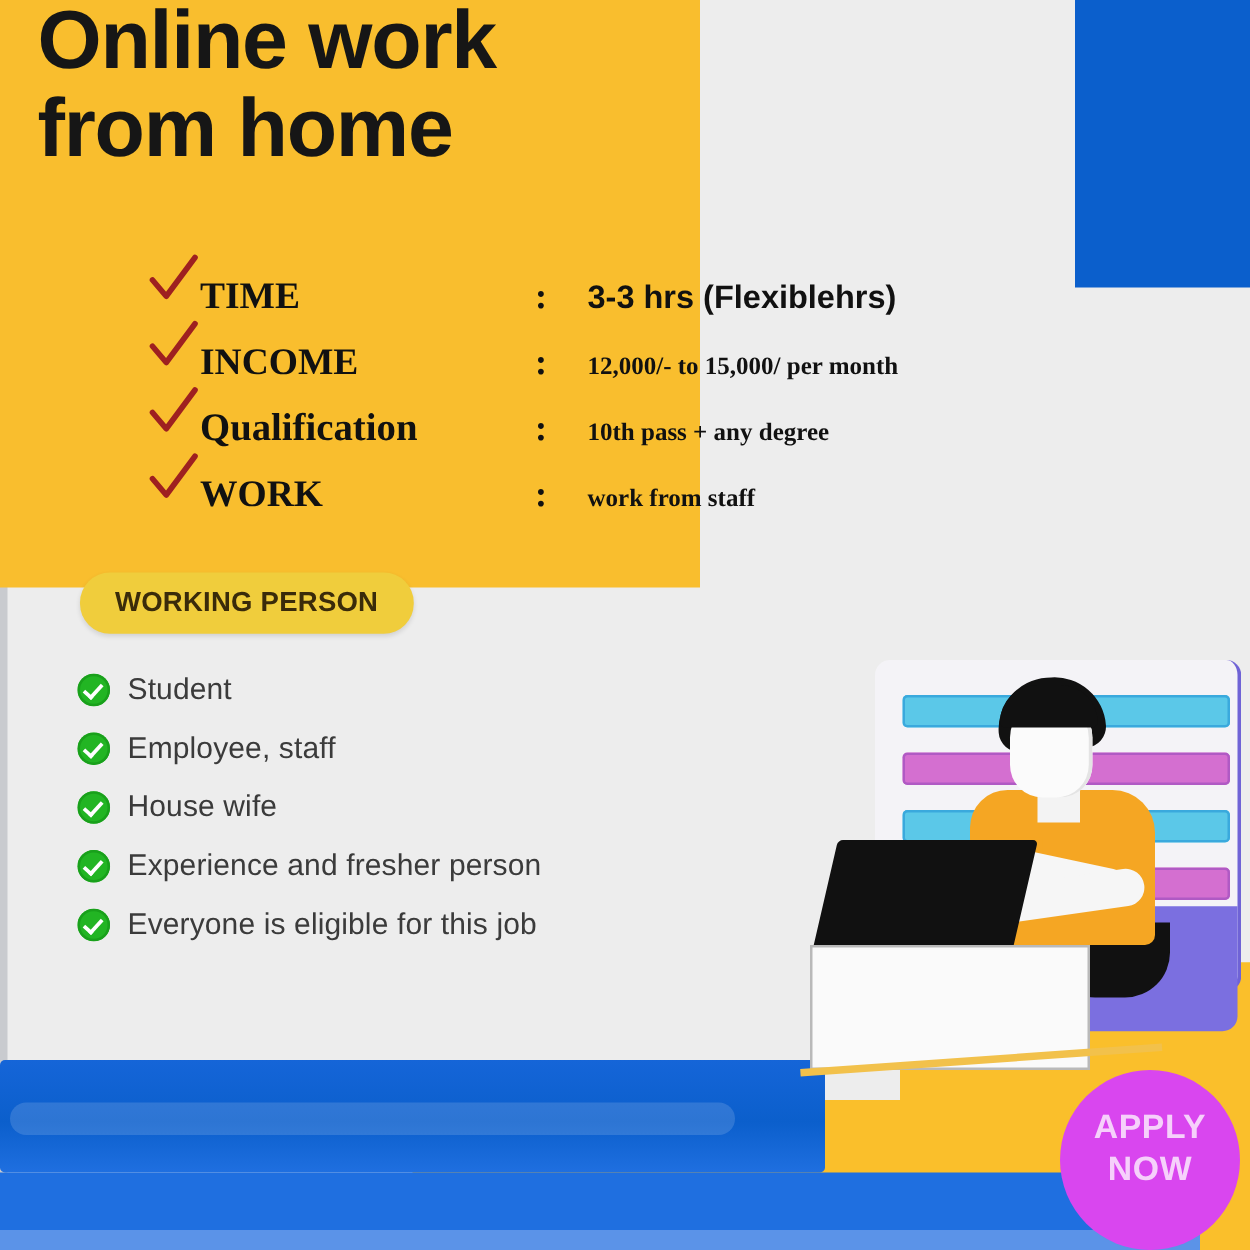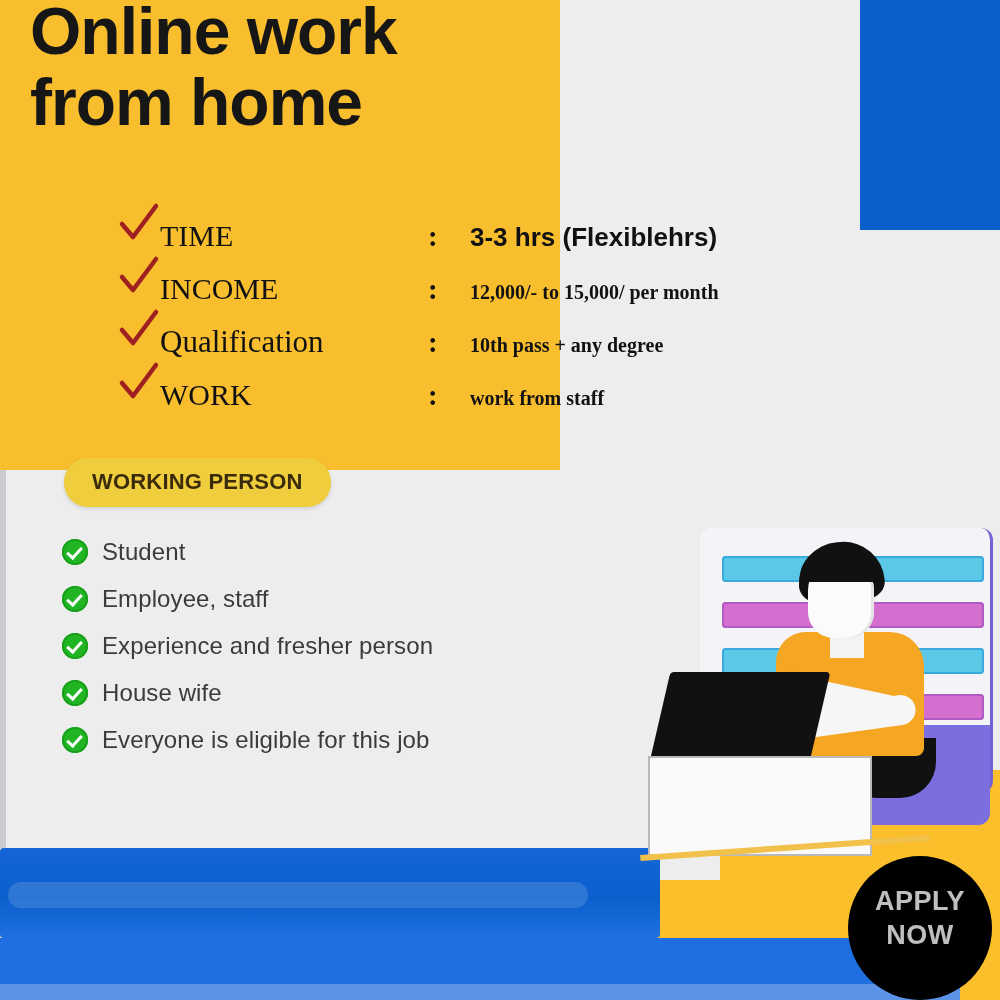--- a/index.html
+++ b/index.html
@@ -79,21 +79,21 @@
 
   
   .details{position:absolute;left:118px;top:206px;width:880px;}
   .drow{display:flex;align-items:baseline;height:53px;}
   .dcheck{
     width:42px;flex:0 0 42px;position:relative;height:40px;
   }
   .dcheck svg{position:absolute;left:0;top:-4px;}
   .dlabel{
     flex:0 0 268px;
-    font-family:"Liberation Serif",serif;font-weight:400;
+    font-family:"Liberation Serif",serif;font-weight:700;
     font-size:30px;color:#111;white-space:nowrap;
   }
   .dlabel.serif-big{font-size:31px;}
   .dcolon{
     flex:0 0 42px;font-family:"Liberation Serif",serif;
     font-weight:700;font-size:29px;color:#111;
   }
   .dvalue{
     font-family:"Liberation Serif",serif;font-weight:700;
     font-size:20px;color:#111;white-space:nowrap;
@@ -171,21 +171,21 @@
   .lap-screen{position:absolute;left:20px;top:152px;width:160px;height:90px;
        background:#111;transform:skewX(-13deg);border-radius:4px;}
   .lap-base{position:absolute;left:8px;top:236px;width:220px;height:96px;
        background:#fafafa;border:2px solid #b9b9b9;}
   .desk{position:absolute;left:0px;top:325px;width:290px;height:6px;
        background:#f2c14b;transform:rotate(-4deg);}
 
   
   .apply-circle{
     position:absolute;left:848px;top:856px;width:144px;height:144px;
-    border-radius:50%;background:#000000;overflow:hidden;
+    border-radius:50%;background:#d946ef;overflow:hidden;
   }
   .apply-text{
     position:absolute;left:0;top:28px;width:144px;text-align:center;
     color:#fff;font-weight:700;font-size:27px;line-height:34px;
     opacity:.75;letter-spacing:.5px;
   }
   .olx{
     position:absolute;left:782px;top:858px;
     font-weight:700;font-size:92px;line-height:1;color:#fff;
     text-shadow:0 2px 6px rgba(0,0,0,.22);letter-spacing:-2px;
@@ -270,25 +270,25 @@
     <div class="bitem">
       <span class="bicon"></span>
       <span class="btext">Student</span>
     </div>
     <div class="bitem">
       <span class="bicon"></span>
       <span class="btext">Employee, staff</span>
     </div>
     <div class="bitem">
       <span class="bicon"></span>
+      <span class="btext">House wife</span>
+    </div>
+    <div class="bitem">
+      <span class="bicon"></span>
       <span class="btext">Experience and fresher person</span>
-    </div>
-    <div class="bitem">
-      <span class="bicon"></span>
-      <span class="btext">House wife</span>
     </div>
     <div class="bitem">
       <span class="bicon"></span>
       <span class="btext">Everyone is eligible for this job</span>
     </div>
   </div>
 
   <div class="illus">
     <div class="scr"></div>
     <div class="scr-foot"></div>

